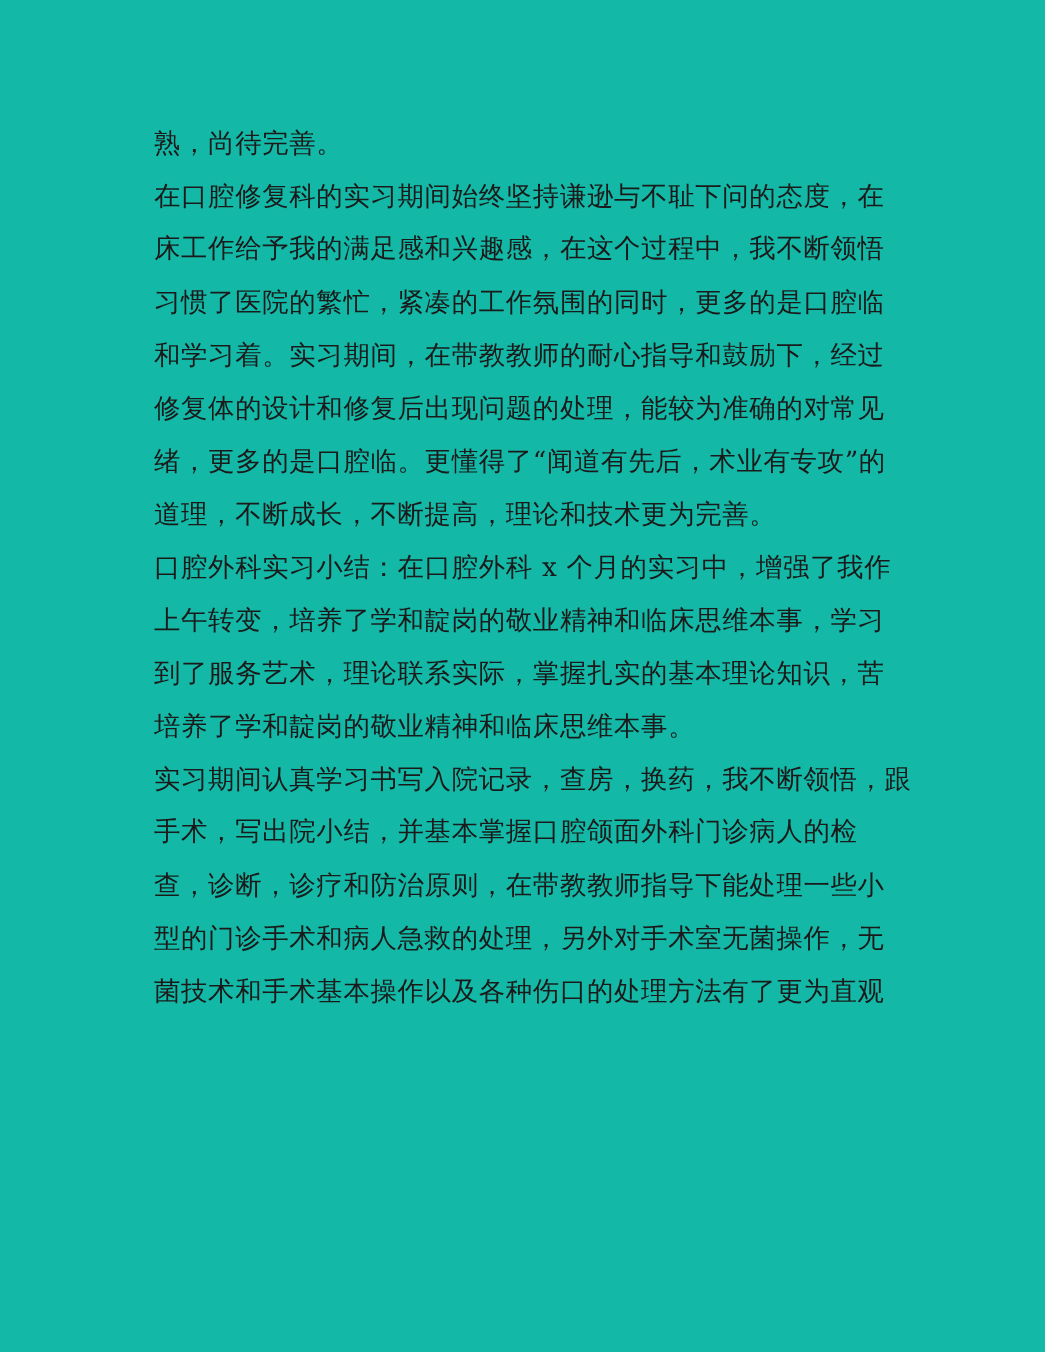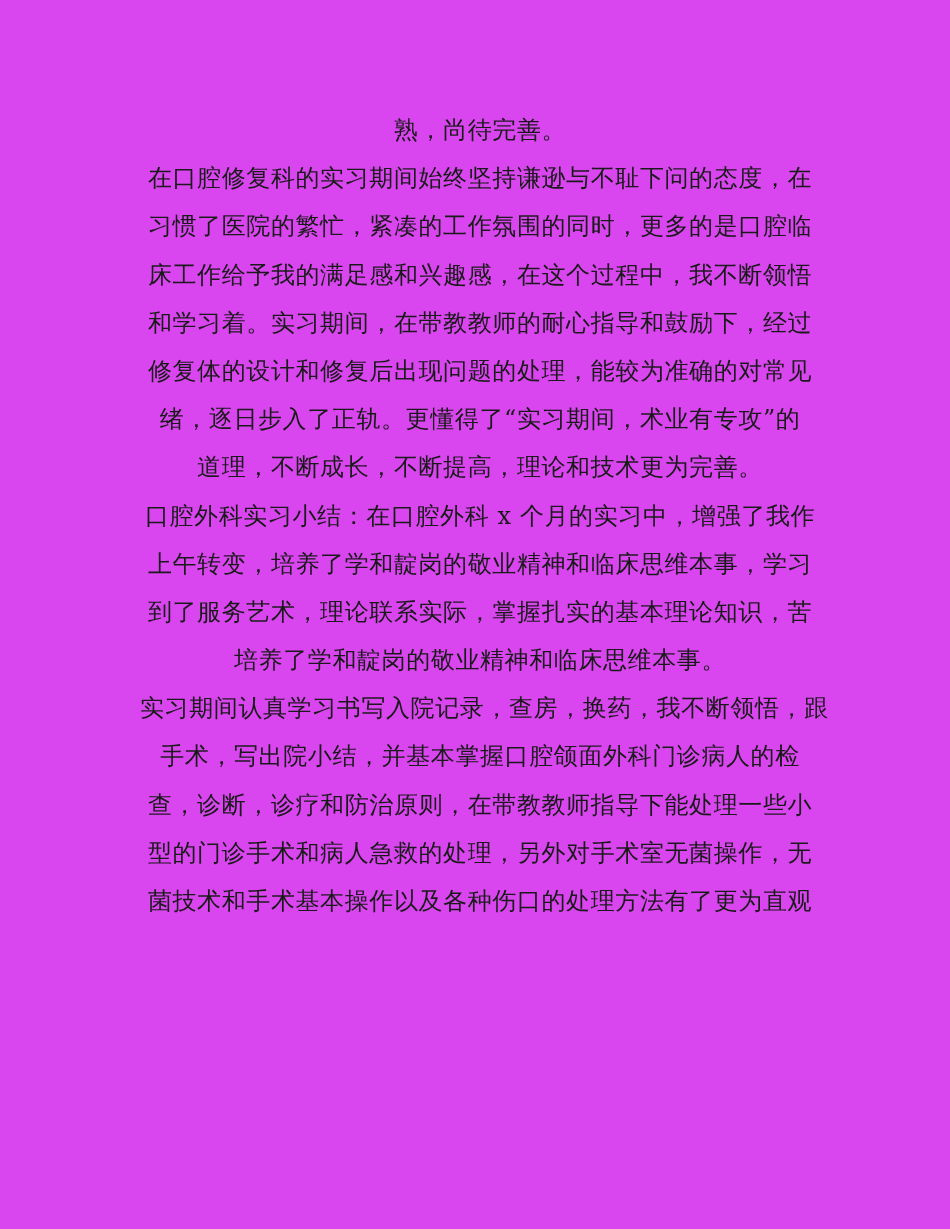--- a/index.html
+++ b/index.html
@@ -12,22 +12,21 @@
       height: 1229px;
       position: relative;
       overflow: hidden;
     }
     .page {
       position: absolute;
       left: 0;
       top: 0;
       width: 950px;
       height: 1229px;
-      background: #d946ef;
-      text-align: center;
+      background: #14b8a6;
     }
     .text-block {
       position: absolute;
       left: 140px;
       top: 106px;
       width: 680px;
       color: #1a1a1a;
       font-family: "DejaVu Serif", "Liberation Serif", serif;
       font-size: 24px;
       line-height: 48.2px;
@@ -39,25 +38,25 @@
       letter-spacing: 0.6px;
     }
   </style>
 </head>
 <body>
 
 <div class="page">
   <div class="text-block">
     <span class="line">熟，尚待完善。</span>
     <span class="line">在口腔修复科的实习期间始终坚持谦逊与不耻下问的态度，在</span>
+    <span class="line">床工作给予我的满足感和兴趣感，在这个过程中，我不断领悟</span>
     <span class="line">习惯了医院的繁忙，紧凑的工作氛围的同时，更多的是口腔临</span>
-    <span class="line">床工作给予我的满足感和兴趣感，在这个过程中，我不断领悟</span>
     <span class="line">和学习着。实习期间，在带教教师的耐心指导和鼓励下，经过</span>
     <span class="line">修复体的设计和修复后出现问题的处理，能较为准确的对常见</span>
-    <span class="line">绪，逐日步入了正轨。更懂得了“实习期间，术业有专攻”的</span>
+    <span class="line">绪，更多的是口腔临。更懂得了“闻道有先后，术业有专攻”的</span>
     <span class="line">道理，不断成长，不断提高，理论和技术更为完善。</span>
     <span class="line">口腔外科实习小结：在口腔外科 x 个月的实习中，增强了我作</span>
     <span class="line">上午转变，培养了学和靛岗的敬业精神和临床思维本事，学习</span>
     <span class="line">到了服务艺术，理论联系实际，掌握扎实的基本理论知识，苦</span>
     <span class="line">培养了学和靛岗的敬业精神和临床思维本事。</span>
     <span class="line">实习期间认真学习书写入院记录，查房，换药，我不断领悟，跟</span>
     <span class="line">手术，写出院小结，并基本掌握口腔颌面外科门诊病人的检</span>
     <span class="line">查，诊断，诊疗和防治原则，在带教教师指导下能处理一些小</span>
     <span class="line">型的门诊手术和病人急救的处理，另外对手术室无菌操作，无</span>
     <span class="line">菌技术和手术基本操作以及各种伤口的处理方法有了更为直观</span>

